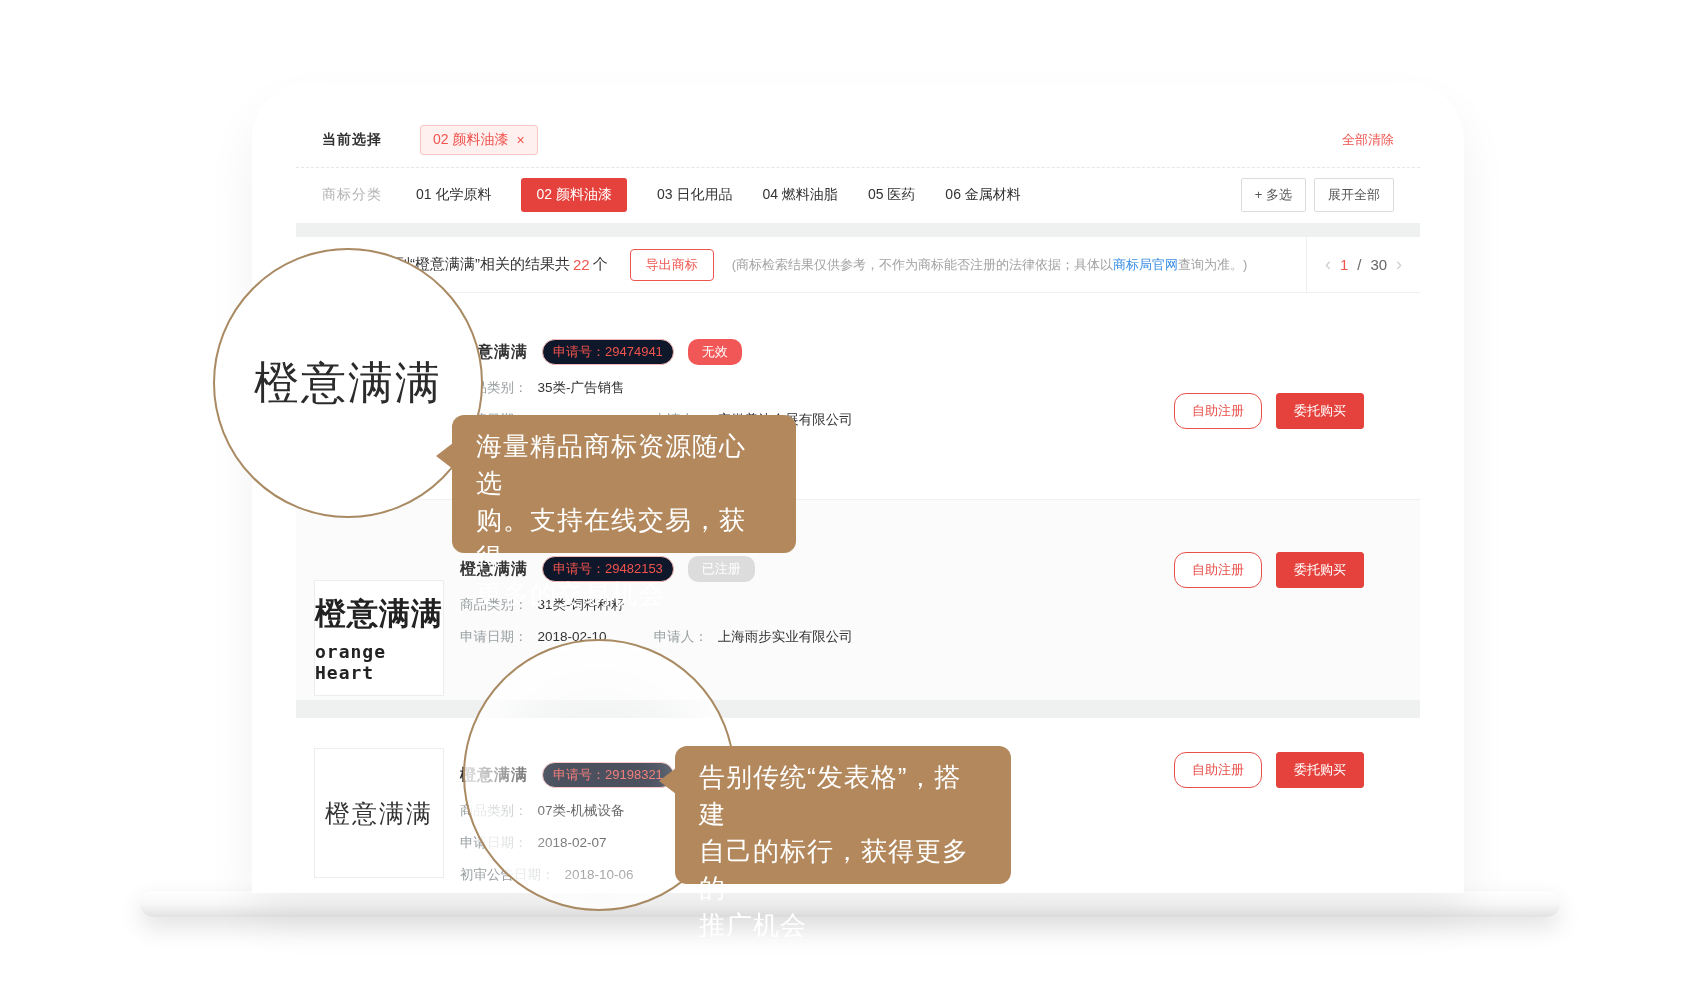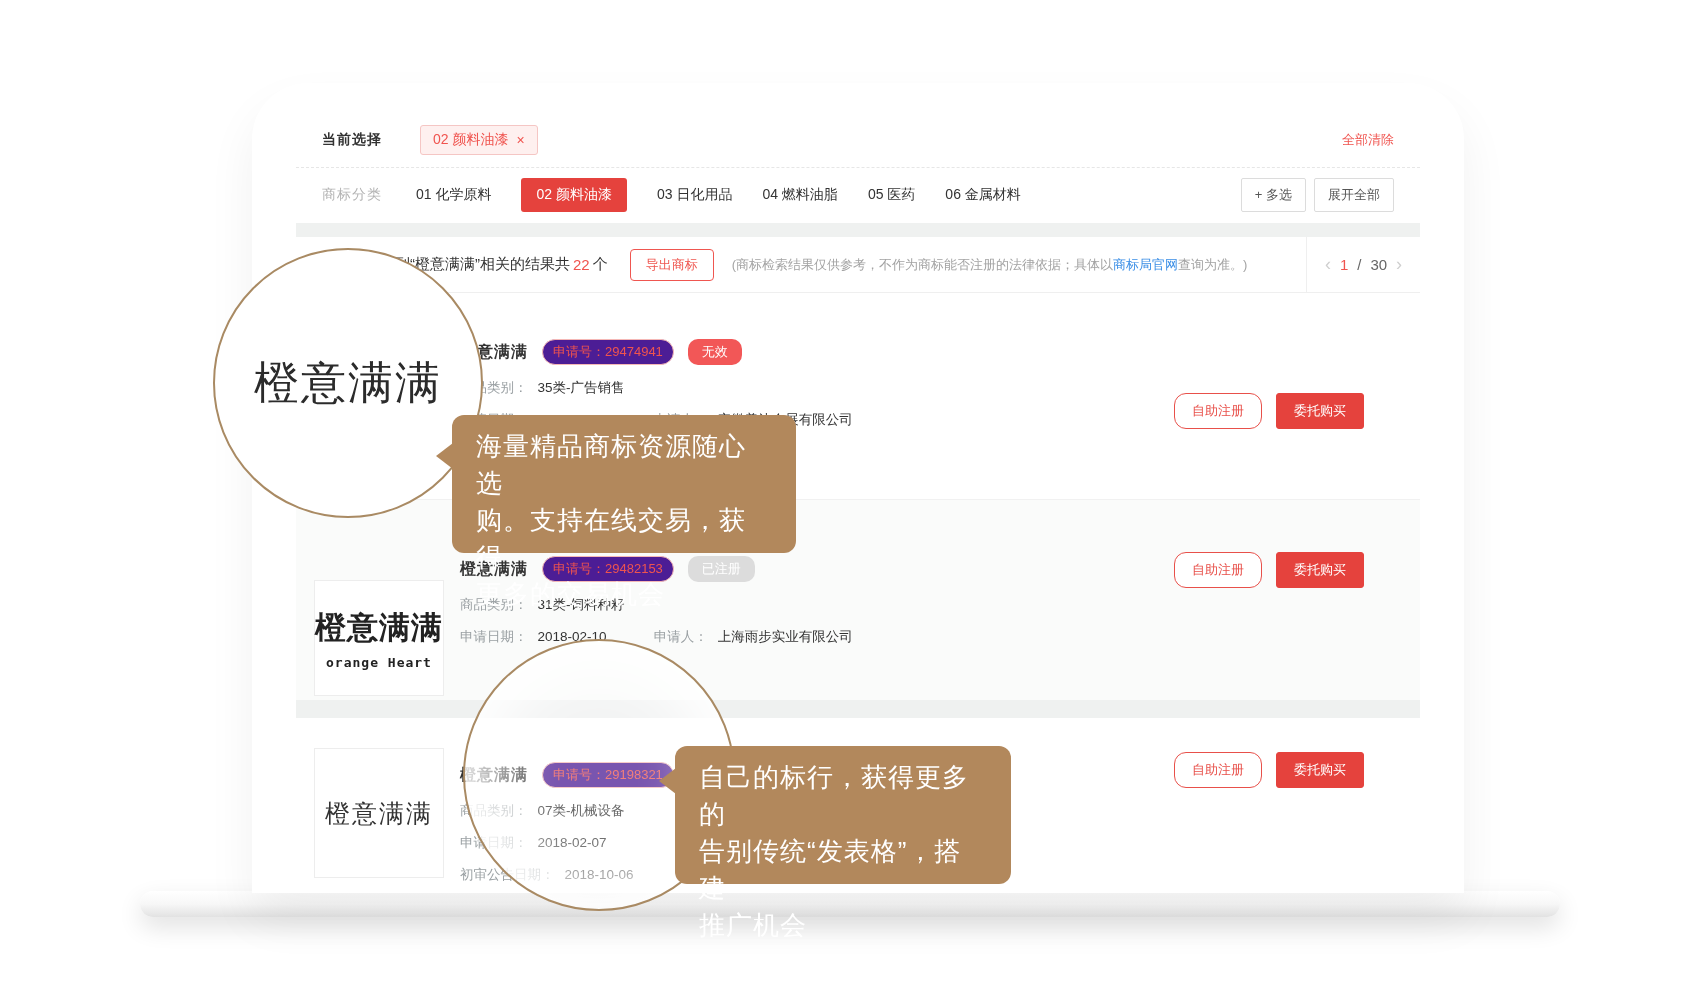--- a/index.html
+++ b/index.html
@@ -65,30 +65,30 @@
 
   .logo-box { width:130px; background:#fff; border:1px solid #ededed; flex:none;
     display:flex; flex-direction:column; align-items:center; justify-content:center; }
   .r1 .logo-box { height:146px; margin-top:20px; }
   .r2 .logo-box { height:116px; margin-top:80px; }
   .r3 .logo-box { height:130px; margin-top:30px; }
   .logo-plain { font-size:24px; color:#333; letter-spacing:1px; }
   .r3 .logo-plain { font-size:25px; letter-spacing:2px; }
   .logo-serif { font-family:"Liberation Serif","DejaVu Serif",serif; font-size:31px;
     color:#222; font-weight:700; letter-spacing:1px; }
-  .logo-sub { font-family:"DejaVu Sans Mono","Liberation Mono",monospace; font-size:13px;
+  .logo-sub { font-family:"DejaVu Sans Mono","Liberation Mono",monospace; font-size:18px;
     font-weight:700; color:#222; margin-top:6px; letter-spacing:1px; }
 
   .detail-col { margin-left:16px; flex:1; }
   .r1 .detail-col { padding-top:46px; }
   .r2 .detail-col { padding-top:56px; }
   .r3 .detail-col { padding-top:44px; }
   .title-line { display:flex; align-items:center; }
   .tm-name { font-size:16px; font-weight:700; color:#333; letter-spacing:1px; cursor:pointer; }
-  .appno-tag { margin-left:14px; display:inline-block; background:#4c1d95;
+  .appno-tag { margin-left:14px; display:inline-block; background:#0f172a;
     border:1px solid #f5b8b6; color:#ef544e; font-size:13px; padding:3px 10px;
     border-radius:13px; white-space:nowrap; }
   .badge { margin-left:14px; font-size:13px; color:#fff; padding:4px 14px; border-radius:10px; }
   .badge.invalid { background:#f25757; }
   .badge.registered { background:#dcdcdc; }
   .info-line { margin-top:14px; font-size:13.5px; color:#333; white-space:nowrap; }
   .lbl { color:#9aa0a3; margin-right:10px; }
   .pair { display:inline-block; }
   .pair.w1 { width:190px; }
 
@@ -268,18 +268,18 @@
 
   <div class="bubble bubble1">
     <span class="arrow"></span>
     <div>海量精品商标资源随心选</div>
     <div>购。支持在线交易，获得</div>
     <div>更多的交易机会</div>
   </div>
 
   <div class="bubble bubble2">
     <span class="arrow"></span>
+    <div>告别传统“发表格”，搭建</div>
     <div>自己的标行，获得更多的</div>
-    <div>告别传统“发表格”，搭建</div>
     <div>推广机会</div>
   </div>
 
 </div>
 
 </body></html>

